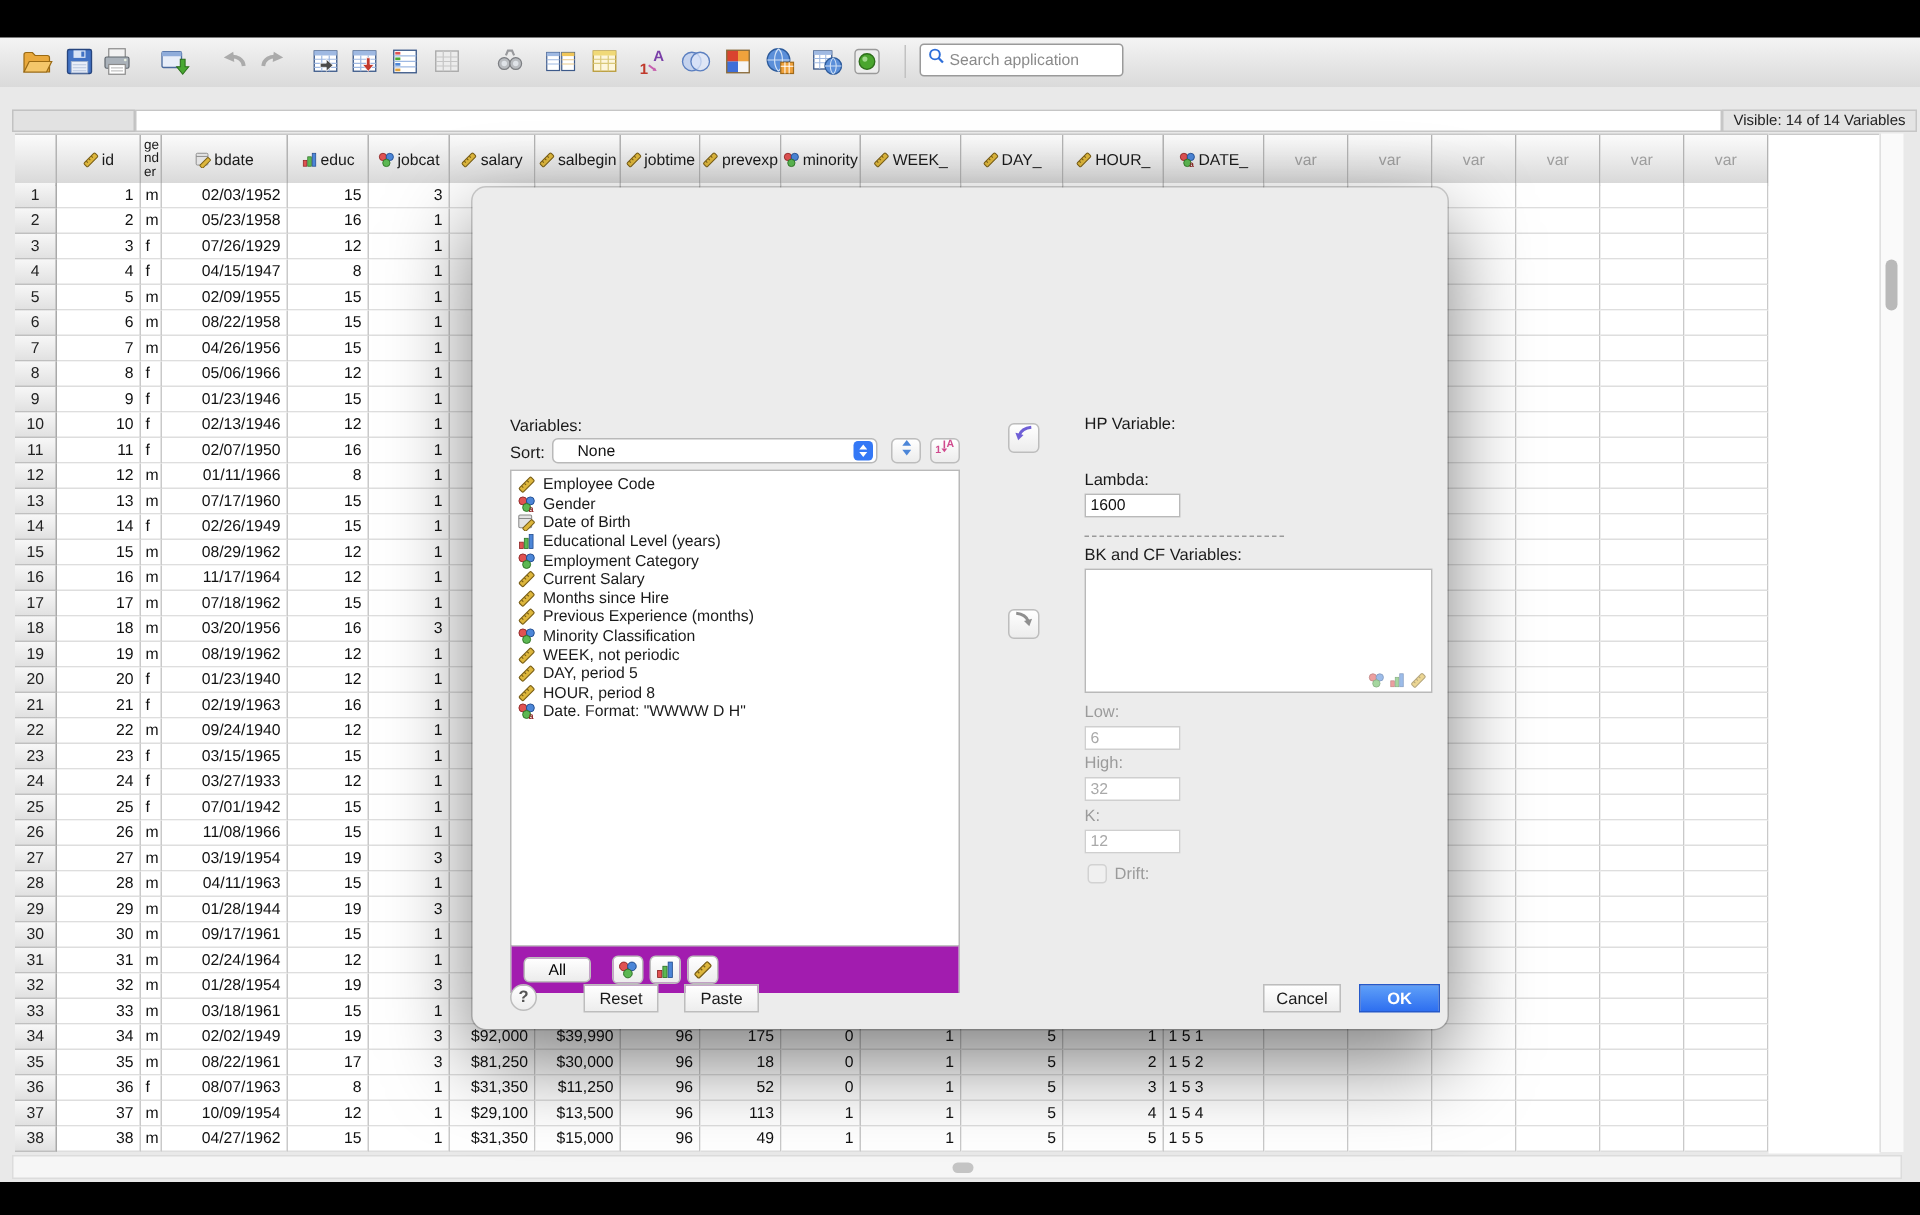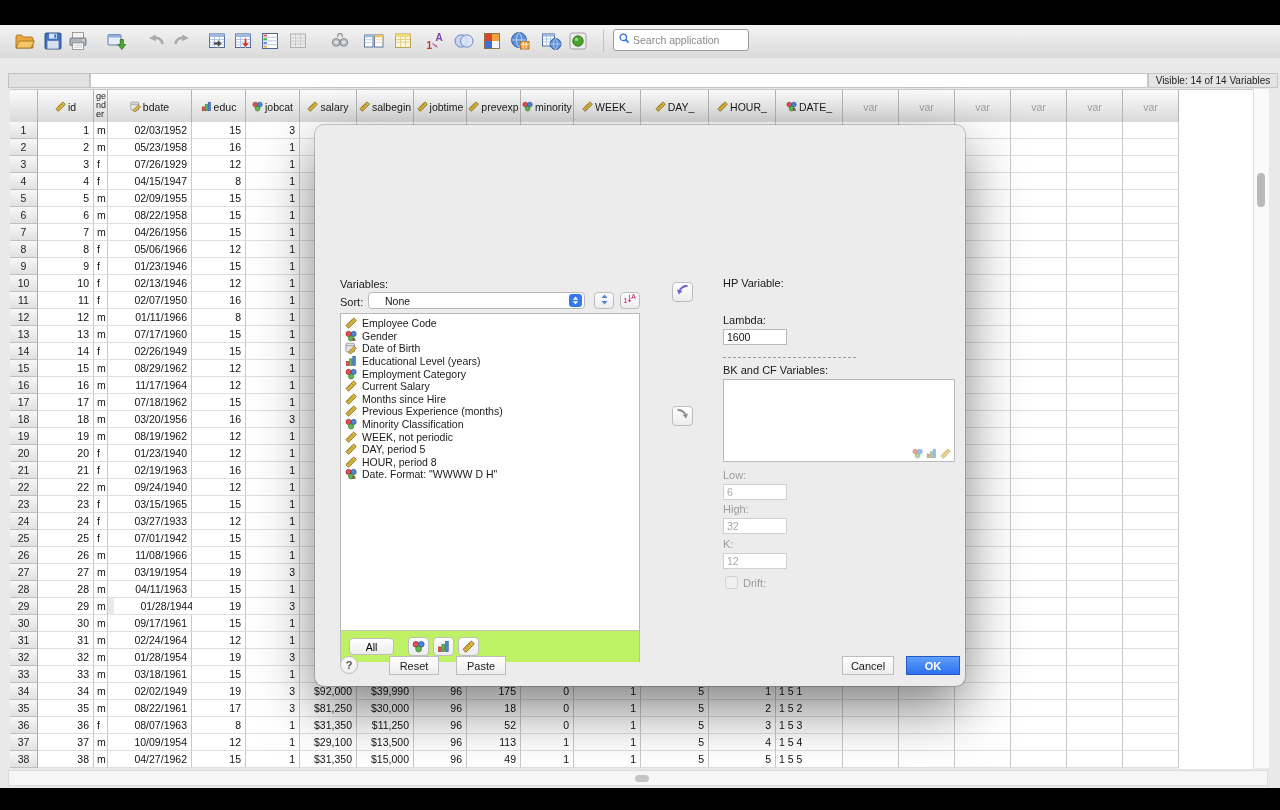--- a/index.html
+++ b/index.html
@@ -61,21 +61,21 @@
   .dlg-label{position:absolute;font-size:11px;color:#1a1a1a;white-space:nowrap}
   .dlg-label.dim{color:#9b9b9b}
 
   #sort-select{position:absolute;left:53px;top:167px;width:217px;height:17px;background:#fff;border:1px solid #b9b9b9;border-radius:4px;box-sizing:border-box;font-size:10.5px;color:#111;display:flex;align-items:center;padding-left:16px}
   #sort-stepper{position:absolute;right:2px;top:1px;width:13px;height:13px;background:#3478f6;border-radius:3px;display:flex;align-items:center;justify-content:center}
   .sq-btn{position:absolute;background:linear-gradient(#ffffff,#ececec);border:1px solid #bdbdbd;border-radius:4px;box-sizing:border-box;display:flex;align-items:center;justify-content:center}
 
   #varlist-wrap{position:absolute;left:25px;top:188px;width:300px;height:349px;border:1px solid #b9b9b9;box-sizing:border-box;background:#fff}
   #varlist{position:absolute;left:0;top:0;width:298px;height:316px;overflow:hidden}
   .varitem{display:flex;align-items:center;gap:5px;height:12.6px;padding-left:4px;font-size:10.5px;color:#1a1a1a;white-space:nowrap}
-  #varlist-footer{position:absolute;left:0;top:316px;width:298px;height:31px;background:#bef264;border-top:1px solid #c3c3c3}
+  #varlist-footer{position:absolute;left:0;top:316px;width:298px;height:31px;background:#a21caf;border-top:1px solid #c3c3c3}
 
   #hp-box{position:absolute;left:408px;top:166px;width:232px;height:18px;background:#2a64d9;border:1px solid #1f4fb4;box-sizing:border-box;display:flex;align-items:center;gap:5px;padding-left:4px;font-size:10.5px;color:#fff}
   .field{position:absolute;width:64px;height:16px;background:#fff;border:1px solid #b9b9b9;box-sizing:border-box;font-size:10.5px;color:#111;padding:0 3px;font-family:"Liberation Sans",sans-serif}
   .field.dim{color:#a9a9a9;border-color:#cfcfcf}
   #dash-sep{position:absolute;left:408px;top:232px;width:133px;border-top:1px dashed #9a9a9a}
   #bk-box{position:absolute;left:408px;top:254px;width:232px;height:83px;background:#fff;border:1px solid #b9b9b9;box-sizing:border-box}
   #bk-icons{position:absolute;right:3px;bottom:2px;display:flex;gap:3px;opacity:.55}
   #drift-ck{position:absolute;left:410px;top:451px;width:13px;height:13px;border-radius:3px;background:#f0f0f0;border:1px solid #d2d2d2;box-sizing:border-box}
 
   .dlg-btn{position:absolute;top:531px;height:19px;background:linear-gradient(#ffffff,#ededed);border:1px solid #bdbdbd;border-radius:0;box-sizing:border-box;font-size:11px;color:#1a1a1a;display:flex;align-items:center;justify-content:center;font-family:"Liberation Sans",sans-serif}
@@ -1059,21 +1059,21 @@
         <span class="gcell r" style="left: 889px; width: 56px;"></span>
         <span class="gcell r" style="left: 945px; width: 56px;"></span>
         <span class="gcell r" style="left: 1001px; width: 56px;"></span>
         <span class="gcell r" style="left: 1057px; width: 56px;"></span>
         <span class="gcell r" style="left: 1113px; width: 56px;"></span>
       </div>
       <div class="grow" style="top: 476px; width: 1169px;">
         <span class="gcell rn" style="left: 0px; width: 28px;">29</span>
         <span class="gcell r" style="left: 28px; width: 56px;">29</span>
         <span class="gcell l" style="left: 84px; width: 14px;">m</span>
-        <span class="gcell r" style="left: 104px; width: 84px;">01/28/1944</span>
+        <span class="gcell r" style="left: 98px; width: 84px;">01/28/1944</span>
         <span class="gcell r" style="left: 182px; width: 54px;">19</span>
         <span class="gcell r" style="left: 236px; width: 54px;">3</span>
         <span class="gcell r" style="left: 290px; width: 57px;"></span>
         <span class="gcell r" style="left: 347px; width: 57px;"></span>
         <span class="gcell r" style="left: 404px; width: 53px;"></span>
         <span class="gcell r" style="left: 457px; width: 54px;"></span>
         <span class="gcell r" style="left: 511px; width: 53px;"></span>
         <span class="gcell r" style="left: 564px; width: 67px;"></span>
         <span class="gcell r" style="left: 631px; width: 68px;"></span>
         <span class="gcell r" style="left: 699px; width: 67px;"></span>

